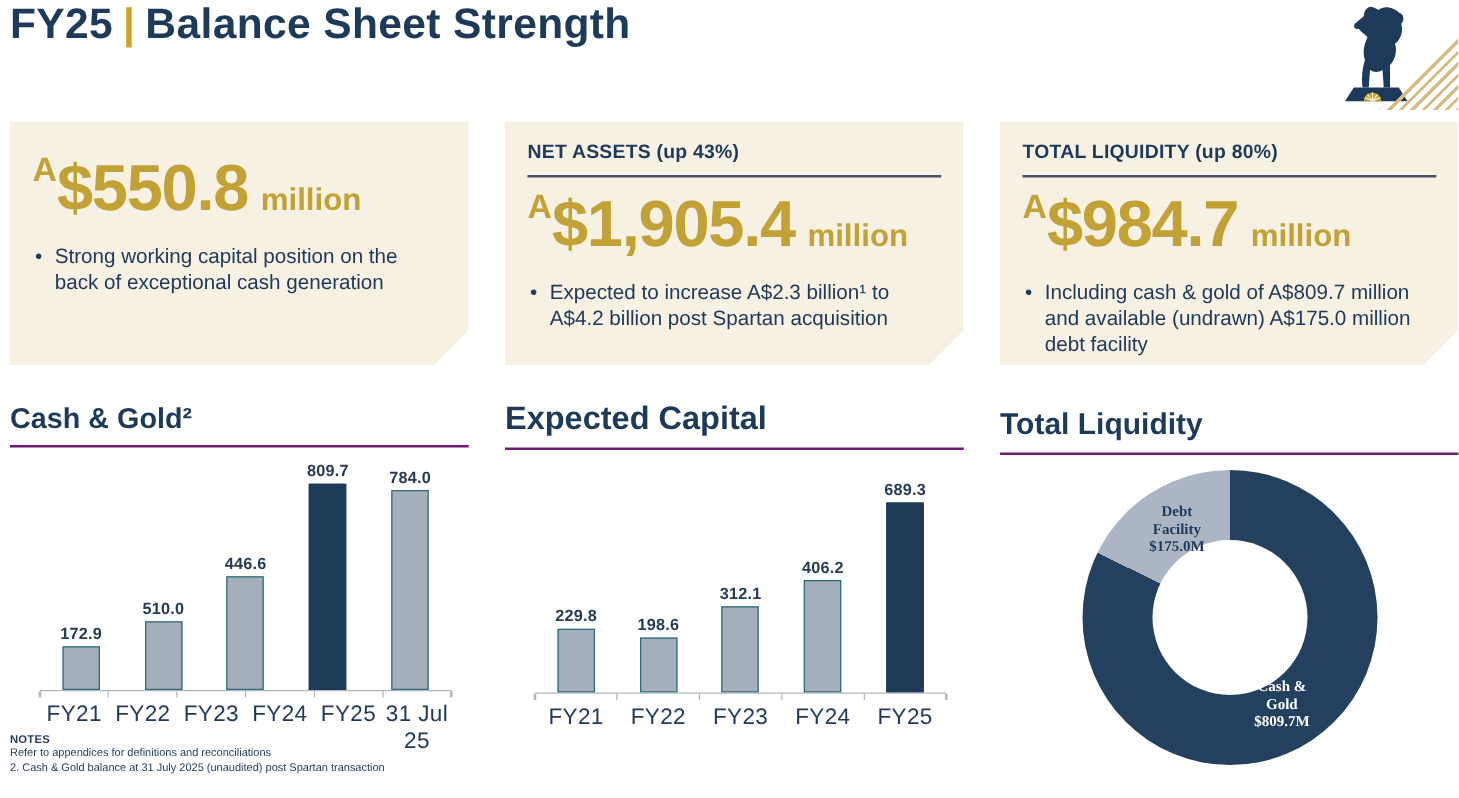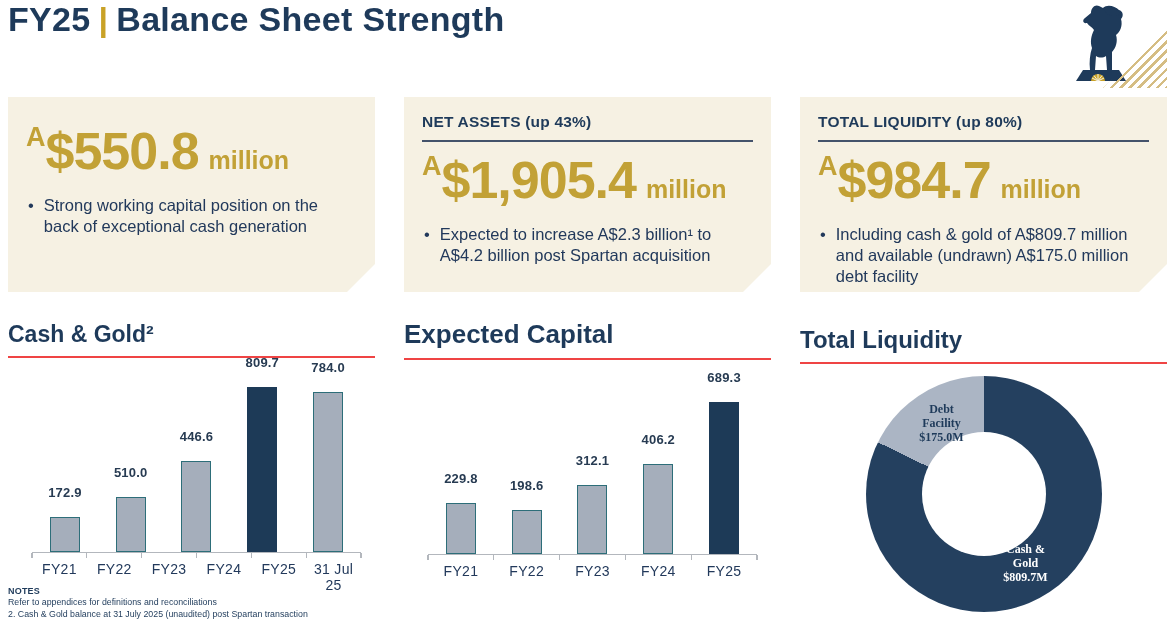--- a/index.html
+++ b/index.html
@@ -25,35 +25,35 @@
   .big{margin-top:8px;color:#c2a136;white-space:nowrap;}
   .big .cur{font-size:27px;font-weight:700;vertical-align:23px;}
   .big .amt{font-size:52px;font-weight:700;letter-spacing:-1px;}
   .big .unit{font-size:25px;font-weight:600;margin-left:10px;}
   .bullet{display:flex;margin-top:14px;color:#22395b;font-size:16.5px;line-height:1.27;}
   .bullet .dot{margin:0 10px 0 2px;}
 
   
   .charts{position:absolute;left:8px;right:0;top:312px;display:flex;gap:29px;}
   .chart-col{flex:1;position:relative;}
-  .chart-head{border-bottom:2px solid #ef4444;display:flex;align-items:flex-end;
+  .chart-head{border-bottom:2px solid #701a75;display:flex;align-items:flex-end;
               padding-bottom:8px;font-weight:700;color:#1e3a5a;}
   .head-1{height:36px;font-size:23px;}
   .head-2{height:38px;font-size:26px;}
   .head-3{height:42px;font-size:24px;}
 
   .bar-area{margin-top:8px;padding:0 14px 0 24px;}
   .bars{display:flex;align-items:flex-end;height:186px;}
-  .slot{flex:1;display:flex;flex-direction:column;align-items:center;justify-content:flex-end;gap:14px;}
+  .slot{flex:1;display:flex;flex-direction:column;align-items:center;justify-content:flex-end;}
   .bar-val{font-size:13px;font-weight:600;color:#273b52;margin-bottom:3px;letter-spacing:.2px;}
   .bar{width:30px;box-sizing:border-box;}
   .axis{position:relative;border-top:1.2px solid #b3b7bd;height:5px;}
   .tick{position:absolute;top:0;width:1.2px;height:5px;background:#b3b7bd;}
   .cats{display:flex;}
-  .cat{flex:1;text-align:center;font-size:14px;color:#22395b;margin-top:3px;letter-spacing:.3px;}
+  .cat{flex:1;text-align:center;font-size:18px;color:#22395b;margin-top:3px;letter-spacing:.3px;}
 
   
   .donut-wrap{position:relative;width:236px;height:236px;margin:12px auto 0;}
   .donut{width:100%;height:100%;border-radius:50%;}
   .hole{position:absolute;left:50%;top:50%;width:124px;height:124px;margin:-62px 0 0 -62px;
         background:#fff;border-radius:50%;}
   .donut-label{position:absolute;width:100px;text-align:center;font-size:12px;font-weight:700;
         line-height:1.18;white-space:pre-line;font-family:Liberation Serif, serif;}
   .label-debt{left:26px;top:26px;color:#1e3a5a;}
   .label-cash{left:110px;top:166px;color:#ffffff;}

